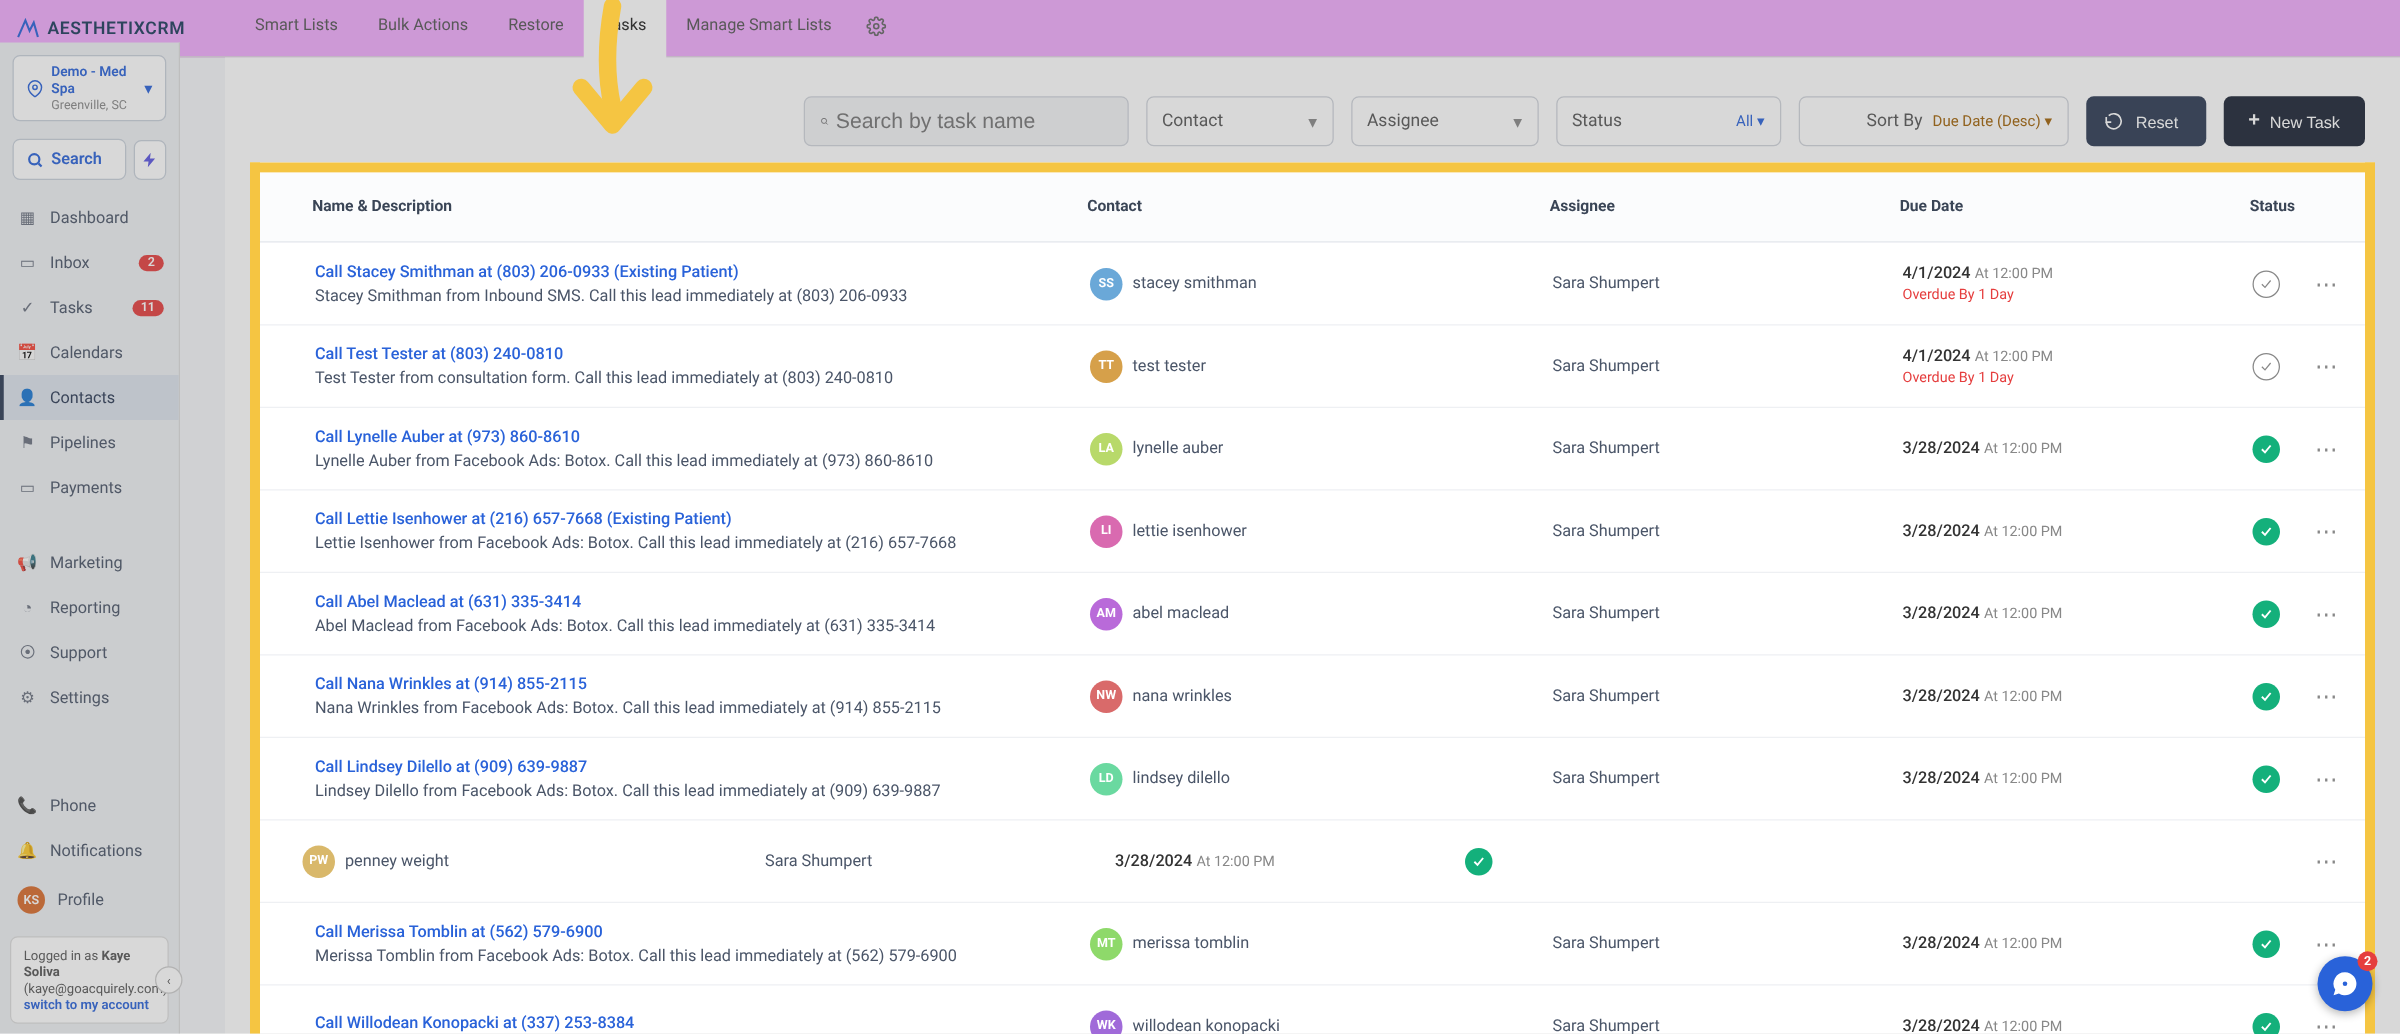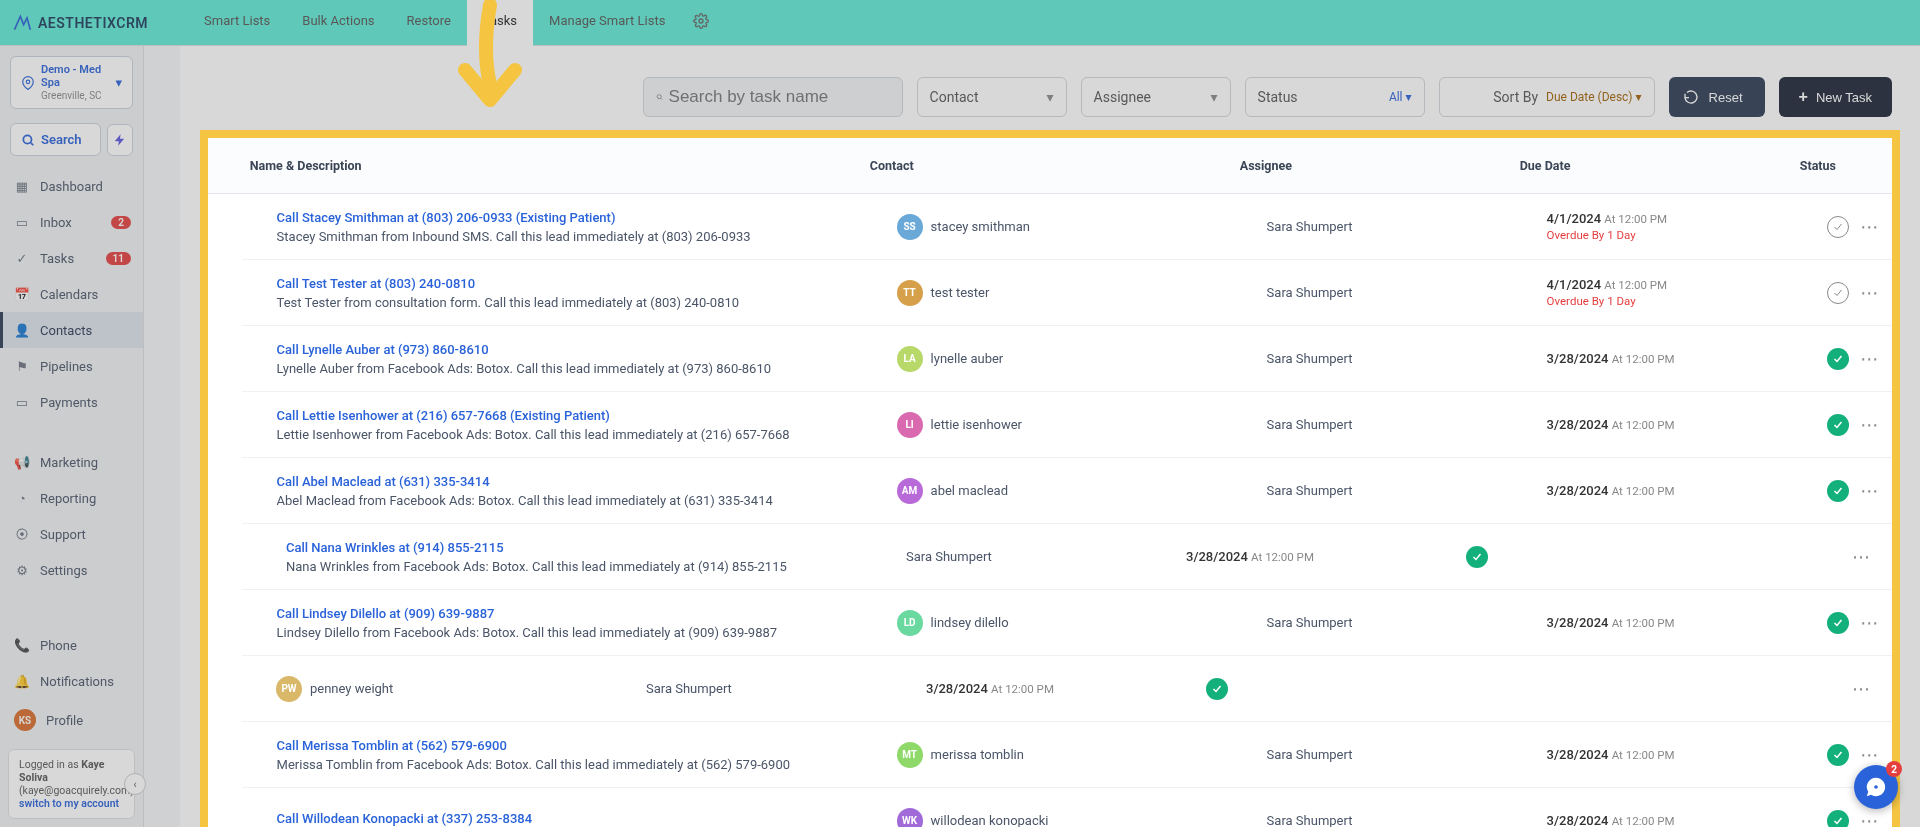--- a/index.html
+++ b/index.html
@@ -1,29 +1,29 @@
 <!DOCTYPE html>
 <html><head>
 <meta charset="utf-8">
 <style>
   * { box-sizing: border-box; margin: 0; padding: 0; }
   body { font-family: -apple-system, BlinkMacSystemFont, "Segoe UI", Roboto, Arial, sans-serif; font-size: 13px; color: #333; background: #f5f6f8; width: 1920px; height: 827px; overflow: hidden; position: relative; }
   .dim-overlay { position: absolute; inset: 0; background: rgba(100,100,100,0.25); pointer-events: none; z-index: 5; }
 
   
-  .topbar { height: 46px; background: #5eead4; display: flex; align-items: center; padding: 0 0 0 12px; border-bottom: 1px solid #ddd; position: relative; }
+  .topbar { height: 46px; background: #f0abfc; display: flex; align-items: center; padding: 0 0 0 12px; border-bottom: 1px solid #ddd; position: relative; }
   .logo { display: flex; align-items: center; font-weight: 600; font-size: 14px; letter-spacing: 0.5px; color: #1b3a5b; margin-right: 40px; }
   .logo svg { margin-right: 6px; }
   .toptabs { display: flex; gap: 0; }
   .toptab { padding: 14px 16px; font-size: 13px; color: #555; cursor: pointer; }
   .toptab.active { background: #fff; color: #222; border-bottom: 2px solid transparent; }
   .gear { padding: 14px 12px; color: #666; cursor: pointer; }
 
   
-  .sidebar { position: absolute; top: 46px; left: 0; width: 144px; bottom: 0; background: #eef0f3; border-right: 1px solid #ddd; display: flex; flex-direction: column; }
+  .sidebar { position: absolute; top: 34px; left: 0; width: 144px; bottom: 0; background: #eef0f3; border-right: 1px solid #ddd; display: flex; flex-direction: column; }
   .loc-selector { margin: 10px; border: 1px solid #c8d0da; border-radius: 6px; padding: 6px 10px; display: flex; align-items: center; background: #fff; }
   .loc-selector .loc-text { flex: 1; font-size: 11px; }
   .loc-selector .loc-name { color: #2962d9; font-weight: 600; display:block; }
   .loc-selector .loc-sub { color: #888; font-size: 10px; }
   .search-row { display: flex; align-items: center; margin: 4px 10px 12px 10px; gap: 6px; }
   .search-btn { flex: 1; border: 1px solid #c8d0da; border-radius: 6px; padding: 8px 10px; background: #fff; color: #2962d9; font-weight: 600; display:flex; align-items:center; gap:6px; cursor:pointer;}
   .bolt { width: 26px; height: 32px; border: 1px solid #c8d0da; border-radius: 6px; display:flex; align-items:center; justify-content:center; background:#fff; color:#5a55e0; cursor:pointer;}
   .nav { list-style:none; }
   .nav li { display:flex; align-items:center; padding: 10px 14px; color:#4a5568; cursor:pointer; font-size:13px; gap:10px; position:relative;}
   .nav li.active { background:#dde3ec; color:#2b3a55; border-left:3px solid #2b3a55; padding-left:11px; }
@@ -62,21 +62,21 @@
   .table-wrap { position:absolute; top:130px; left:200px; right:20px; bottom:0; border:8px solid #f5c542; border-bottom:none; background:#fff; z-index:10; overflow:hidden; }
   .thead { display:flex; height:56px; align-items:center; border-bottom:1px solid #e4e6eb; background:#fbfcfd; font-size:12.5px; color:#3a4556; font-weight:700; }
   .col-chk { width:34px; }
   .col-name { flex: 0 0 630px; padding-left: 10px;}
   .col-contact { flex: 0 0 370px; }
   .col-assignee { flex: 0 0 280px; }
   .col-due { flex: 0 0 280px; }
   .col-status { flex: 1; }
   .col-act { width:60px; }
 
-  .tbody { overflow-y:auto; height: calc(100% - 56px); margin-left: 34px; }
+  .tbody { overflow-y:auto; height: calc(100% - 56px); }
   .trow { display:flex; align-items:center; min-height:66px; border-bottom:1px solid #eef0f3; padding: 8px 0;}
   .trow .title { color:#2962d9; font-size:13px; font-weight:500; cursor:pointer; display:block; margin-bottom:4px;}
   .trow .desc { color:#4a5568; font-size:13px; }
   .contact-cell { display:flex; align-items:center; gap:8px; }
   .cavatar { width:26px; height:26px; border-radius:50%; display:flex; align-items:center; justify-content:center; font-size:10px; font-weight:700; color:#fff; }
   .cname { color:#4a5568; font-size:13px; }
   .assignee-cell { color:#4a5568; font-size:13px; }
   .due-cell .ddate { color:#333; font-size:13px; font-weight:500; }
   .due-cell .dtime { color:#888; font-size:11.5px; }
   .due-cell .overdue { color:#e53e3e; font-size:11.5px; display:block; margin-top:2px;}
@@ -396,20 +396,24 @@
       </span>
     </div>
     <div class="col-act row-menu">⋯</div>
   </div>
       <div class="trow">
     <div class="col-chk"></div>
     <div class="col-name">
       <span class="title">Call Nana Wrinkles at (914) 855-2115</span>
       <span class="desc">Nana Wrinkles from Facebook Ads: Botox. Call this lead immediately at (914) 855-2115</span>
     </div>
+    <div class="col-contact contact-cell">
+      <span class="cavatar" style="background:#d96a6a">NW</span>
+      <span class="cname">nana wrinkles</span>
+    </div>
     <div class="col-assignee assignee-cell">Sara Shumpert</div>
     <div class="col-due due-cell">
       <span class="ddate">3/28/2024</span>
       <span class="dtime"> At 12:00 PM</span>
       
     </div>
     <div class="col-status status-cell">
       <span class="status-circle done">
         <svg width="12" height="12" viewBox="0 0 24 24" fill="none" stroke="#fff" stroke-width="3">
               <path d="M5 12l5 5 9-11"></path>

